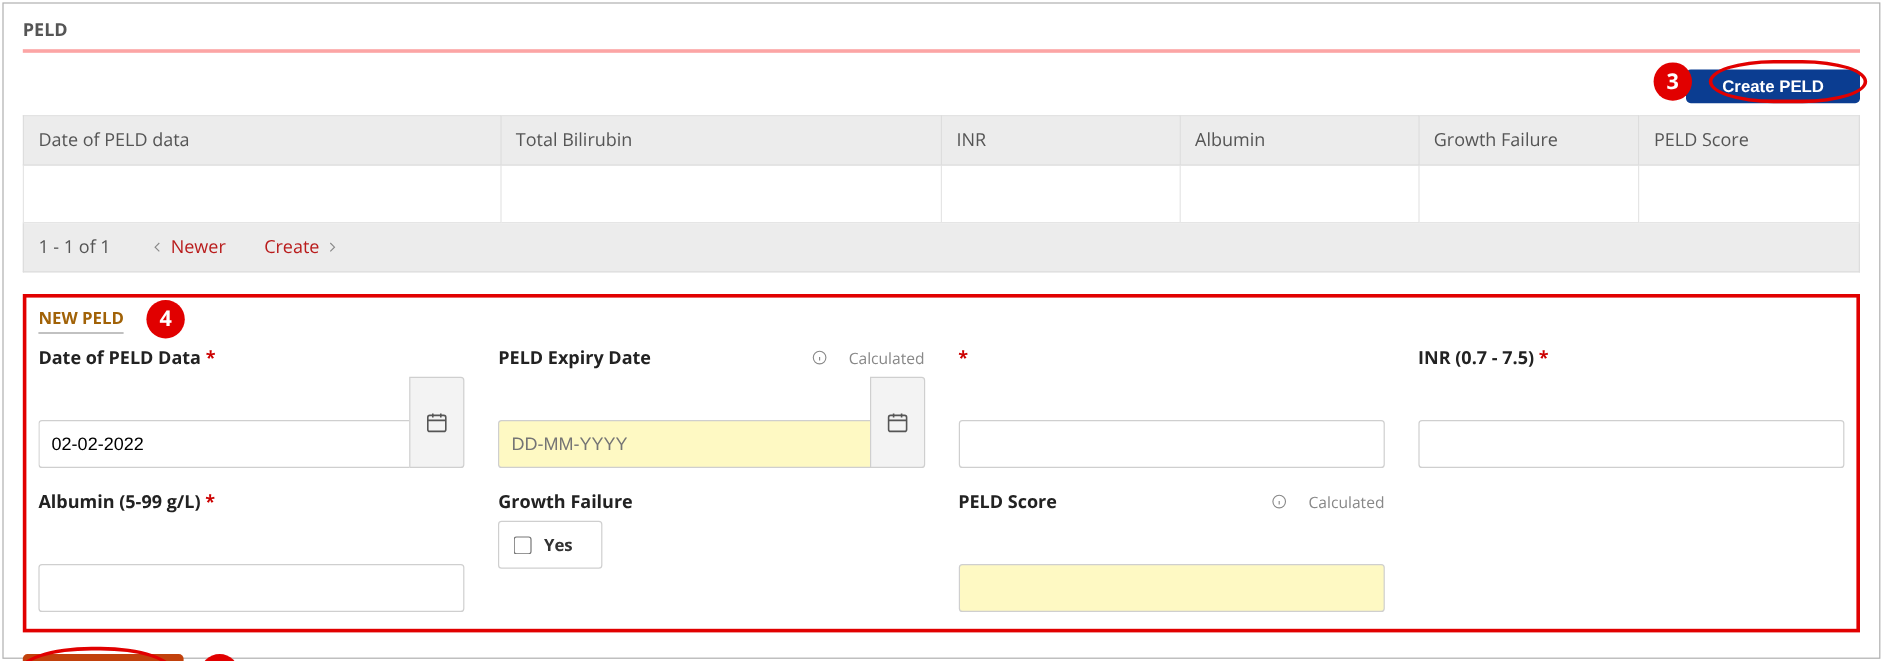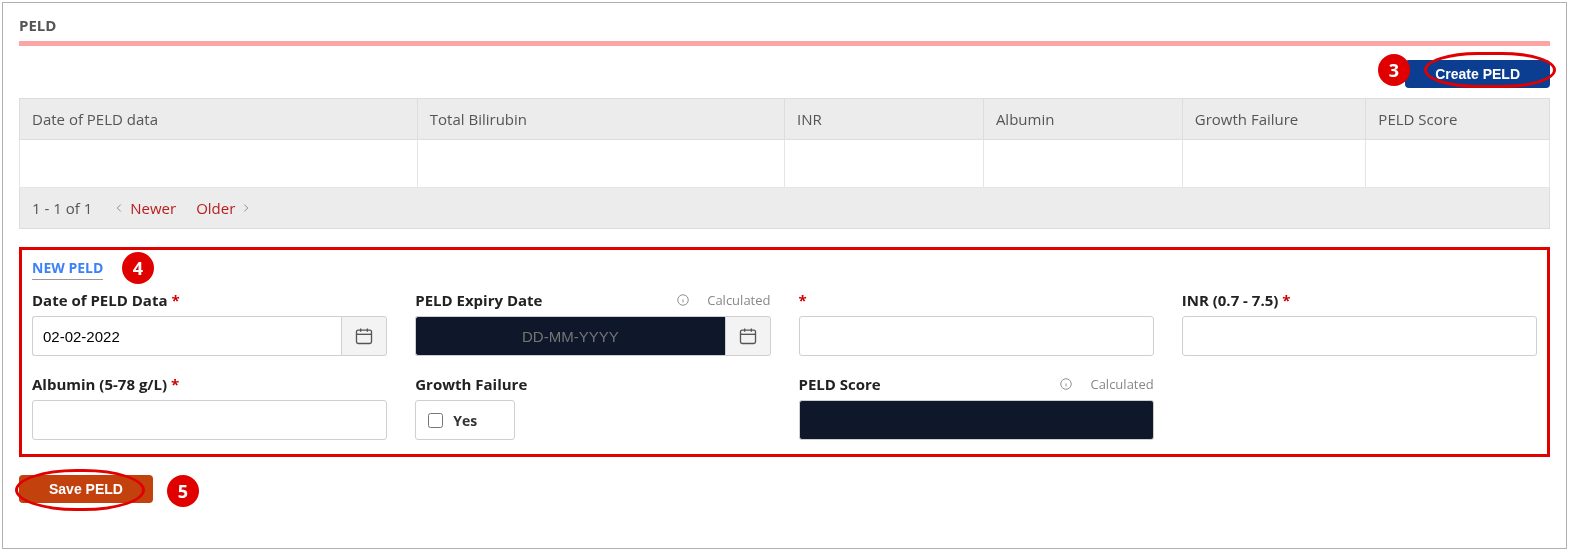--- a/index.html
+++ b/index.html
@@ -16,21 +16,21 @@
   width: 1565px;
   height: 547px;
   position: relative;
   padding: 12px 16px 16px 16px;
 }
 .section-title {
   font-weight: 700;
   color: #555;
   font-size: 15px;
   padding-bottom: 6px;
-  border-bottom: 5px solid #fca5a5;
+  border-bottom: 3px solid #fca5a5;
   margin-bottom: 8px;
 }
 .toolbar-row {
   display: flex;
   justify-content: flex-end;
   align-items: center;
   padding: 6px 0 10px 0;
   position: relative;
 }
 .btn {
@@ -97,34 +97,34 @@
   color: #444;
 }
 .rpp-left { display: flex; align-items: center; gap: 10px; font-weight: 700;}
 .rpp-select {
   font-size: 15px;
   padding: 2px 14px 2px 6px;
   border: none;
   background: transparent;
   cursor: pointer;
 }
-.pager { display: flex; align-items: center; gap: 20px; color: #888; }
+.pager { display: flex; align-items: center; gap: 32px; color: #888; }
 .pager .lbl { color: #555; }
 .pager-btn { color: #b91c1c; cursor: pointer; display:flex; align-items:center; gap:4px;}
 
 
 .new-section {
   margin-top: 18px;
   border: 3px solid #e10000;
   padding: 8px 10px 14px 10px;
   position: relative;
 }
 .new-title {
   font-weight: 700;
-  color: #3b82f6;
+  color: #a16207;
   font-size: 14px;
   display: inline-block;
   border-bottom: 1px solid #999;
   padding-bottom: 2px;
   margin-bottom: 10px;
 }
 .form-grid {
   display: grid;
   grid-template-columns: repeat(4, 1fr);
   gap: 18px 28px;
@@ -148,42 +148,43 @@
   align-items: center;
   gap: 17px;
 }
 .input, .input-disabled {
   height: 40px;
   border: 1px solid #cfcfcf;
   border-radius: 3px;
   padding: 0 10px;
   font-size: 15px;
   background: #fff;
-}
-.input-disabled { background: #0f172a; color: #888; text-align: center; }
+  margin-top: 36px;
+}
+.input-disabled { background: #fef9c3; color: #888; }
 .input-group { display: flex; }
 .input-group .input, .input-group .input-disabled { flex: 1; border-right: none; border-radius: 3px 0 0 3px; }
 .input-addon {
   width: 46px;
   border: 1px solid #cfcfcf;
   border-radius: 0 3px 3px 0;
   background: #f3f3f3;
   display: flex;
   align-items: center;
   justify-content: center;
 }
 .checkbox-row {
   height: 40px;
   border: 1px solid #cfcfcf;
   border-radius: 3px;
   display: flex;
   align-items: center;
   gap: 10px;
   padding: 5px 12px;
-  width: 100px;
+  width: 87px;
 }
 .checkbox-row input { width: 15px; height: 15px; }
 .checkbox-row label { font-weight: 700; }
 
 .save-row {
   margin-top: 18px;
   position: relative;
   display: flex;
   align-items: center;
 }
@@ -230,21 +231,21 @@
   <div class="table-footer">
     <div class="pager">
       <span class="lbl">1 - 1 of 1</span>
       <span class="pager-btn">
         <svg class="icon-sm" viewBox="0 0 24 24">
             <polyline points="15 18 9 12 15 6"></polyline>
           </svg>
         <span>Newer</span>
       </span>
       <span class="pager-btn">
-        <span>Older</span>
+        <span>Create</span>
         <svg class="icon-sm" viewBox="0 0 24 24">
             <polyline points="9 18 15 12 9 6"></polyline>
           </svg>
       </span>
     </div>
   </div>
 
   <div class="new-section">
     <span class="annot-num" style="left: 100px; top: 2px;">4</span>
     <div class="new-title">NEW PELD</div>
@@ -304,21 +305,21 @@
       <div class="field">
         <div class="field-label">
           <span>INR (0.7 - 7.5)</span>
           <span class="req">*</span>
         </div>
         <input class="input" style="">
       </div>
 
       <div class="field">
         <div class="field-label">
-          <span>Albumin (5-78 g/L)</span>
+          <span>Albumin (5-99 g/L)</span>
           <span class="req">*</span>
         </div>
         <input class="input" style="">
       </div>
 
       <div class="field">
         <div class="field-label">
           <span>Growth Failure</span>
         </div>
         <div class="checkbox-row">

